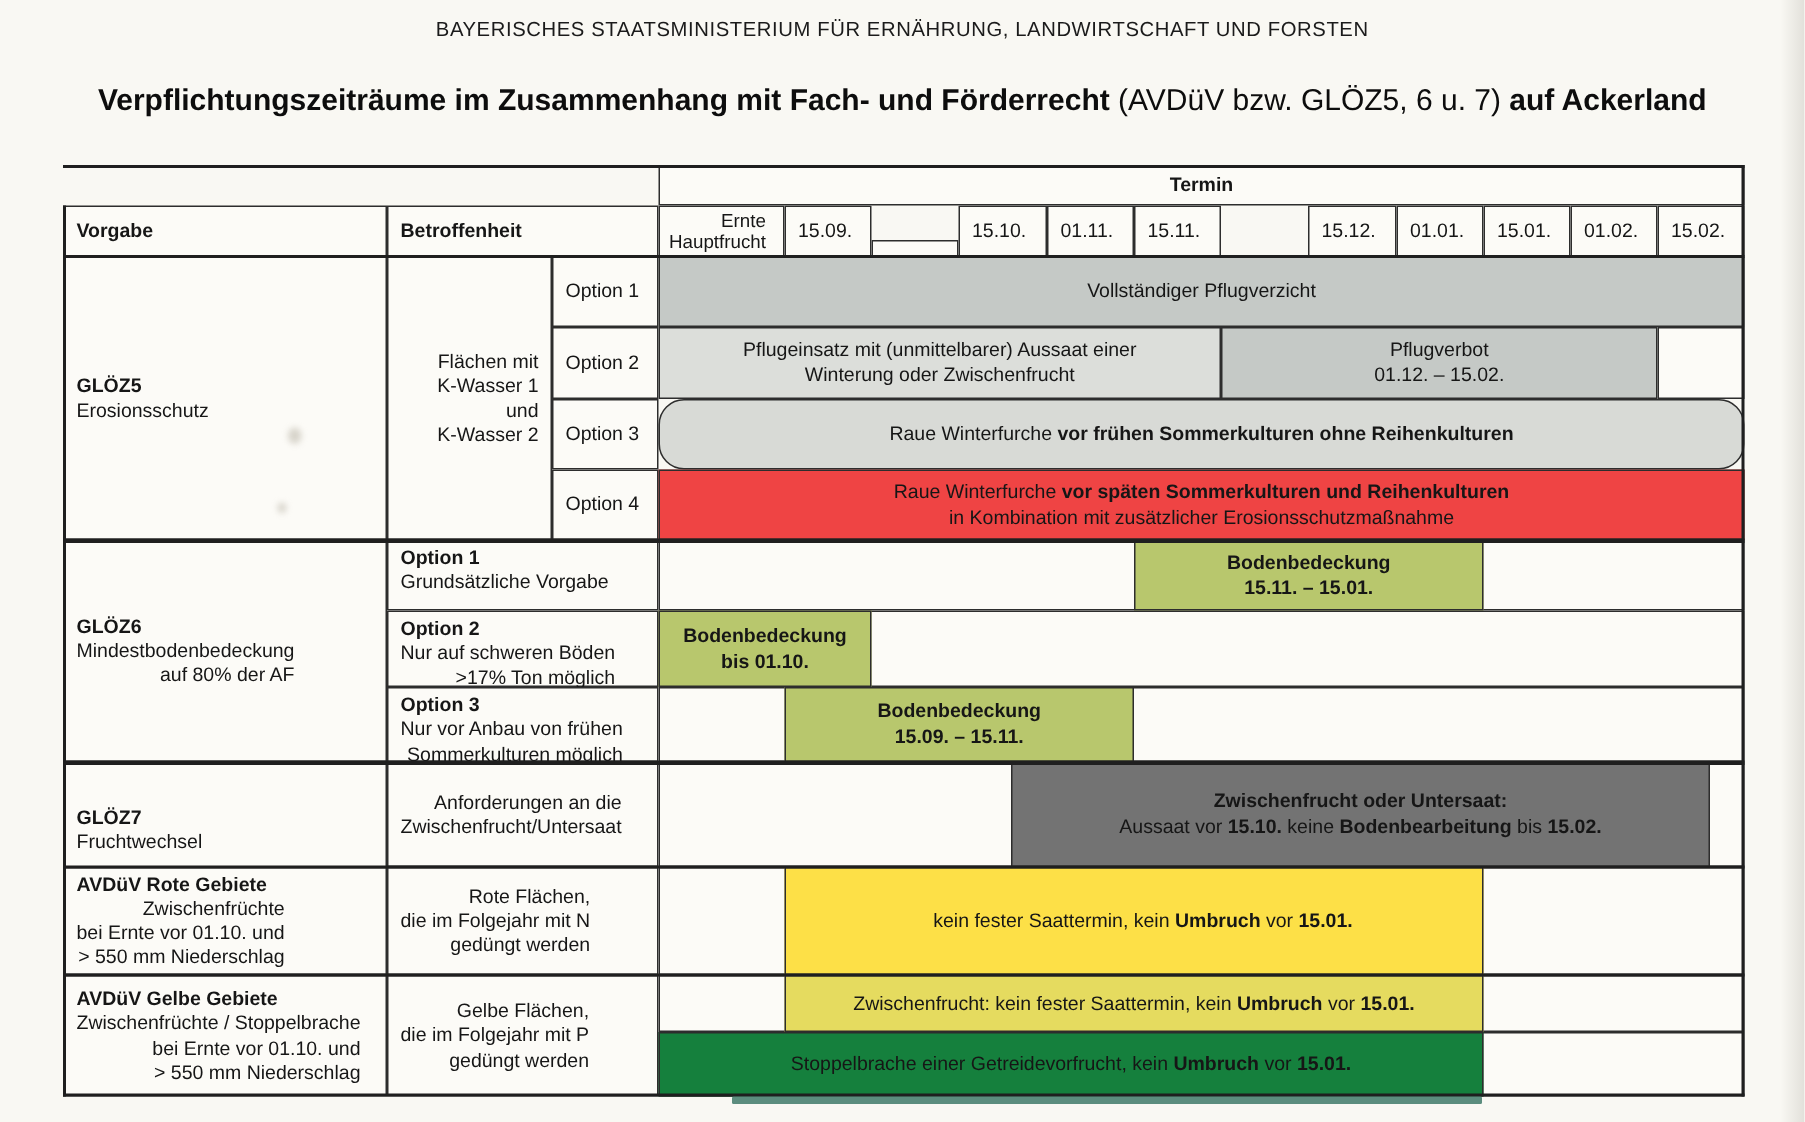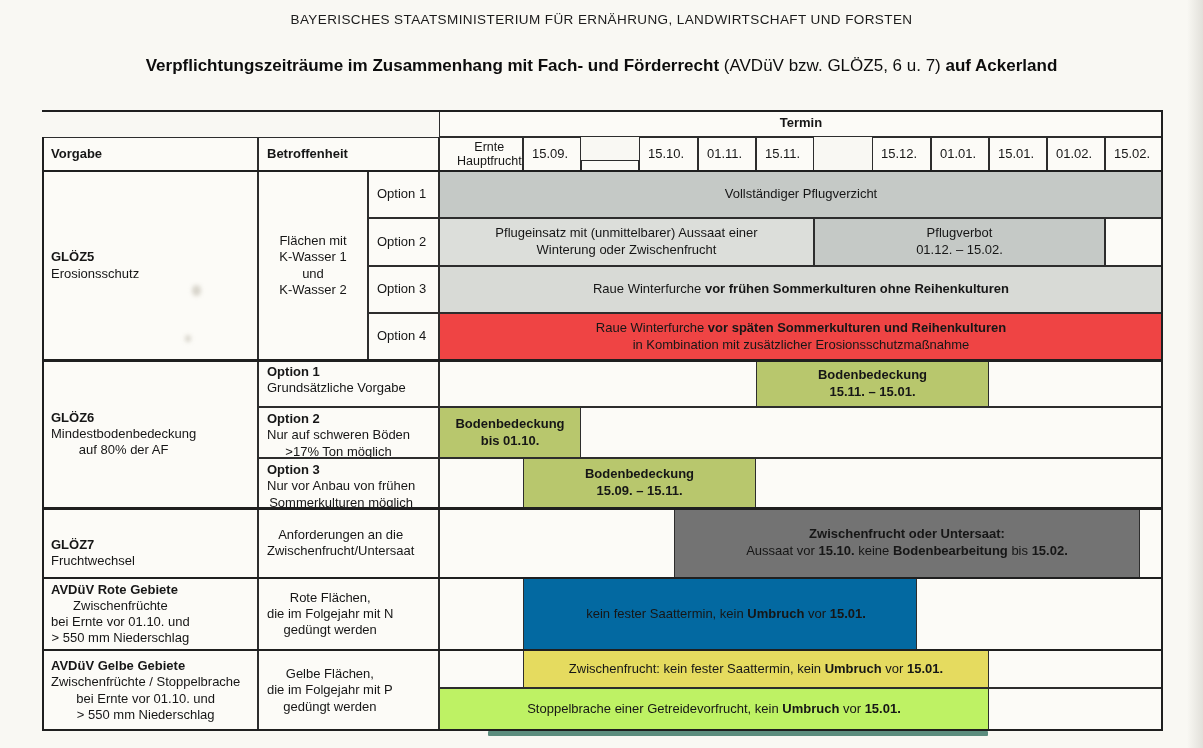--- a/index.html
+++ b/index.html
@@ -11,39 +11,39 @@
     position:relative;
     overflow:hidden;
   }
   .page{position:absolute;inset:0;}
   .ministry{
     position:absolute;top:12px;left:0;width:100%;
     text-align:center;font-size:13.5px;letter-spacing:.4px;color:#1b1b1b;
   }
   .doctitle{
     position:absolute;top:56px;left:0;width:100%;
-    text-align:center;font-size:17px;color:#0d0d0d;
+    text-align:center;font-size:20px;color:#0d0d0d;
   }
   .b{font-weight:700;}
   .tbl{position:absolute;left:42px;top:110px;width:1121px;height:621px;}
   .c{
     position:absolute;box-sizing:border-box;
     border:1px solid #2d2d2d;background:#fcfbf7;
     font-size:13px;line-height:1.25;
     display:flex;flex-direction:column;justify-content:center;
     padding:2px 8px;white-space:pre-line;z-index:1;
   }
   .bar{
     position:absolute;box-sizing:border-box;
     border:1px solid #2d2d2d;
     font-size:13px;line-height:1.3;
     display:flex;flex-direction:column;justify-content:center;align-items:center;
     text-align:center;white-space:pre-line;z-index:2;padding:1px 4px;
   }
-  .left{align-items:flex-start;text-align:center;}
+  .left{align-items:flex-start;text-align:right;}
   .topalign{justify-content:flex-start;}
   .hdr{font-weight:700;}
   .center{align-items:center;text-align:center;}
   .edge,.divider{position:absolute;background:#1f1f1f;z-index:5;}
   .smudge{position:absolute;background:#b9b4a6;border-radius:50%;filter:blur(2px);opacity:.55;z-index:3;}
   .scan-right{
     position:absolute;top:0;right:0;width:16px;height:748px;
     background:linear-gradient(to right, rgba(0,0,0,0), rgba(120,115,105,.18));z-index:6;
   }
   .teal-strip{position:absolute;background:#4a8171;opacity:.9;z-index:6;border-radius:1px;}
@@ -57,21 +57,21 @@
 
   <div class="doctitle"><span class="b">Verpflichtungszeiträume im Zusammenhang mit Fach- und Förderrecht</span><span> (AVDüV bzw. GLÖZ5, 6 u. 7) </span><span class="b">auf Ackerland</span></div>
 
   <div class="tbl">
 
     <div class="c hdr center" style="left:397px;top:0;width:724px;height:27px;">Termin</div>
 
     <div class="c hdr left" style="left:0;top:27px;width:216px;height:34px;">Vorgabe</div>
     <div class="c hdr left" style="left:216px;top:27px;width:181px;height:34px;">Betroffenheit</div>
 
-    <div class="c left" style="left:397px;top:27px;width:84px;height:34px;font-size:12.5px;line-height:1.15;padding:2px 17px;">Ernte
+    <div class="c left" style="left:397px;top:27px;width:84px;height:34px;font-size:12.5px;line-height:1.15;padding:2px 6px;">Ernte
 Hauptfrucht</div>
     <div class="c left" style="left:481px;top:27px;width:58px;height:34px;">15.09.</div>
     <div class="c left" style="left:539px;top:27px;width:58px;height:34px;margin-top:23px;">01.10.</div>
     <div class="c left" style="left:597px;top:27px;width:59px;height:34px;">15.10.</div>
     <div class="c left" style="left:656px;top:27px;width:58px;height:34px;">01.11.</div>
     <div class="c left" style="left:714px;top:27px;width:58px;height:34px;">15.11.</div>
     <div class="c left" style="left:772px;top:27px;width:58px;height:34px;margin-top:45px;">01.12.</div>
     <div class="c left" style="left:830px;top:27px;width:59px;height:34px;">15.12.</div>
     <div class="c left" style="left:889px;top:27px;width:58px;height:34px;">01.01.</div>
     <div class="c left" style="left:947px;top:27px;width:58px;height:34px;">15.01.</div>
@@ -93,21 +93,21 @@
     <div class="bar" style="left:397px;top:61px;width:724px;height:47px;background:#c5c9c6;">Vollständiger Pflugverzicht</div>
 
     <div class="bar" style="left:397px;top:108px;width:375px;height:48px;background:#dcdeda;">Pflugeinsatz mit (unmittelbarer) Aussaat einer
 Winterung oder Zwischenfrucht</div>
     <div class="bar" style="left:772px;top:108px;width:291px;height:48px;background:#c5c9c6;">
       <div>Pflugverbot</div>
       <div>01.12. – 15.02.</div>
     </div>
     <div class="c" style="left:1063px;top:108px;width:58px;height:48px;"></div>
 
-    <div class="bar" style="left:397px;top:156px;width:724px;height:47px;background:#d8dad6;">
+    <div class="bar" style="left:397px;top:156px;width:724px;height:47px;background:#d8dad6;border-radius:17px;">
       <div><span>Raue Winterfurche </span><span class="b">vor frühen Sommerkulturen ohne Reihenkulturen</span></div>
     </div>
 
     <div class="bar" style="left:397px;top:203px;width:724px;height:47px;background:#ef4444;">
       <div><span>Raue Winterfurche </span><span class="b">vor späten Sommerkulturen und Reihenkulturen</span></div>
       <div>in Kombination mit zusätzlicher Erosionsschutzmaßnahme</div>
     </div>
 
     <div class="c left" style="left:0;top:250px;width:216px;height:148px;">
       <span class="b">GLÖZ6</span>
@@ -156,39 +156,39 @@
     <div class="c left" style="left:0;top:468px;width:216px;height:72px;">
       <span class="b">AVDüV Rote Gebiete</span>
       <span>Zwischenfrüchte
 bei Ernte vor 01.10. und
 &gt; 550 mm Niederschlag</span>
     </div>
     <div class="c left" style="left:216px;top:468px;width:181px;height:72px;">Rote Flächen,
 die im Folgejahr mit N
 gedüngt werden</div>
     <div class="c" style="left:397px;top:468px;width:724px;height:72px;"></div>
-    <div class="bar" style="left:481px;top:468px;width:394px;height:72px;background:#0369a1;padding-left:16px;">
+    <div class="bar" style="left:481px;top:468px;width:466px;height:72px;background:#fde047;padding-left:16px;">
       <div><span>kein fester Saattermin, kein </span><span class="b">Umbruch</span><span> vor </span><span class="b">15.01.</span></div>
     </div>
 
     <div class="c left" style="left:0;top:540px;width:216px;height:81px;">
       <span class="b">AVDüV Gelbe Gebiete</span>
       <span>Zwischenfrüchte / Stoppelbrache
 bei Ernte vor 01.10. und
 &gt; 550 mm Niederschlag</span>
     </div>
     <div class="c left" style="left:216px;top:540px;width:181px;height:81px;">Gelbe Flächen,
 die im Folgejahr mit P
 gedüngt werden</div>
     <div class="c" style="left:397px;top:540px;width:724px;height:38px;"></div>
     <div class="bar" style="left:481px;top:540px;width:466px;height:38px;background:#e5db5f;">
       <div><span>Zwischenfrucht: kein fester Saattermin, kein </span><span class="b">Umbruch</span><span> vor </span><span class="b">15.01.</span></div>
     </div>
     <div class="c" style="left:397px;top:578px;width:724px;height:43px;"></div>
-    <div class="bar" style="left:397px;top:578px;width:550px;height:43px;background:#bef264;">
+    <div class="bar" style="left:397px;top:578px;width:550px;height:43px;background:#15803d;">
       <div><span>Stoppelbrache einer Getreidevorfrucht, kein </span><span class="b">Umbruch</span><span> vor </span><span class="b">15.01.</span></div>
     </div>
 
     <div class="divider" style="left:0;top:60px;width:1121px;height:2px;"></div>
     <div class="divider" style="left:0;top:248.5px;width:1121px;height:3px;"></div>
     <div class="divider" style="left:0;top:396.5px;width:1121px;height:3px;"></div>
     <div class="divider" style="left:0;top:466.5px;width:1121px;height:2.5px;"></div>
     <div class="divider" style="left:0;top:538.5px;width:1121px;height:2.5px;"></div>
 
     <div class="edge" style="left:0;top:0;width:1121px;height:1.5px;"></div>

